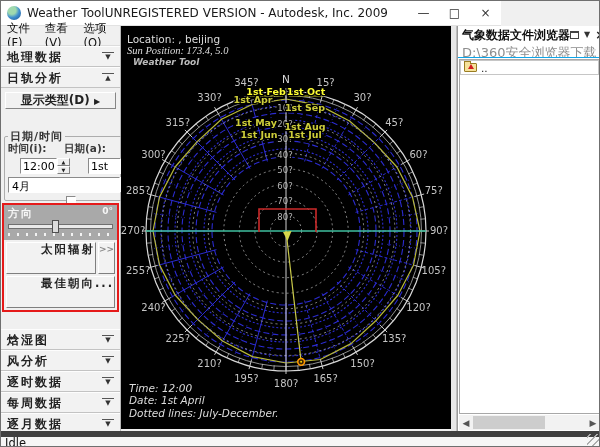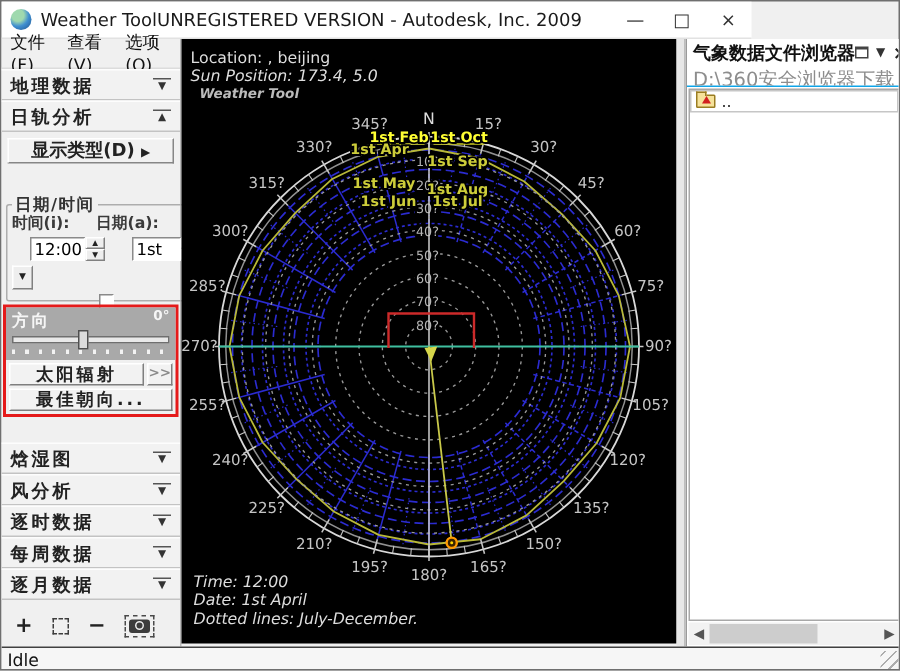--- a/index.html
+++ b/index.html
@@ -39,37 +39,37 @@
   .cbrow label{font-size:11px;font-weight:bold;color:#7d7d7d;letter-spacing:1px;}
   
   .orient{margin:2px 1px 17px;border:2px solid #e51a1a;}
   .or-dark{background:#a9a9a9;padding:1px 4px 4px;}
   .or-head{display:flex;font-size:11px;font-weight:bold;color:#f6f6f6;letter-spacing:2px;}
   .or-head .deg{margin-left:auto;font-size:9px;letter-spacing:0;}
   .track{position:relative;height:5px;background:#e9e9e9;border:1px solid #6f6f6f;margin-top:3px;}
   .thumb{position:absolute;left:42%;top:-5px;width:7px;height:13px;background:#dcdcdc;border:1px solid #4f4f4f;}
   .ticks{height:3px;margin-top:4px;background:repeating-linear-gradient(90deg,#f3f3f3 0 2px,transparent 2px 9px);}
   .btnrow{display:flex;gap:2px;margin:2px 2px 0;}
-  .b3d{background:#f2f2f2;border:1px solid;border-color:#ffffff #7f7f7f #7f7f7f #ffffff;text-align:center;font-size:11.5px;font-weight:bold;color:#222;height:15px;line-height:13px;}
+  .b3d{background:#f2f2f2;border:1px solid;border-color:#ffffff #7f7f7f #7f7f7f #ffffff;text-align:right;font-size:11.5px;font-weight:bold;color:#222;height:32px;line-height:13px;}
   .b-solar{flex:1;letter-spacing:2px;}
   .b-more{width:17px;color:#8a8a8a;font-size:9px;}
   .b-best{margin:2px 2px 2px;letter-spacing:2px;}
   .spacer{flex:1;}
   .zoomrow{height:24px;display:flex;align-items:center;gap:13px;padding-left:9px;margin-bottom:2px;}
   .zr-glyph{font-size:14px;font-weight:bold;color:#222;line-height:14px;}
   .zr-box{width:11px;height:11px;border:1px dashed #3d3d3d;}
   .camwrap{width:20px;height:15px;border:1px dashed #4a4a4a;position:relative;}
   .cam{position:absolute;left:2px;top:2px;width:14px;height:9px;background:#3c3c3c;border-radius:2px;}
   .cam::after{content:"";position:absolute;left:4px;top:1.5px;width:4px;height:4px;border:1px solid #e8e8e8;border-radius:50%;}
   
   .dgarea{position:absolute;left:120px;top:0;width:330px;height:403px;background:#000;overflow:hidden;}
   .dg-header{position:absolute;left:6px;top:5px;z-index:3;}
   .dg-title{font-size:14.5px;font-weight:bold;color:#fff;}
   .dg-loc{font-size:10.5px;color:#ddd;margin-top:2px;}
-  .dg-it{font-size:10.5px;color:#ddd;font-style:italic;}
+  .dg-it{font-size:10.5px;color:#ddd;font-style:italic;font-family:Liberation Serif, serif;}
   .dg-wm{font-size:9px;color:#bbb;font-style:italic;font-weight:bold;margin-left:6px;margin-top:1px;}
   .dg-footer{position:absolute;left:8px;bottom:10px;z-index:3;}
   .dg-footer div{font-size:10.5px;color:#ddd;font-style:italic;line-height:12.5px;}
   #stereo{position:absolute;left:0;top:0;}
   
   .splitter{position:absolute;left:450px;top:0;width:6px;height:405px;background:#e7e7e7;border-right:1px solid #bdbdbd;}
   
   .panel{position:absolute;left:456px;top:0;width:144px;height:405px;background:#fff;border-left:1px solid #9a9a9a;}
   .p-head{height:18px;display:flex;align-items:center;padding:0 3px 0 4px;font-size:12px;font-weight:bold;color:#111;white-space:nowrap;}
   .p-icons{margin-left:auto;display:flex;align-items:center;gap:5px;}
@@ -80,21 +80,21 @@
   .p-list{position:absolute;left:1px;right:1px;top:33px;bottom:17px;border:1px solid #a8a8a8;background:#fff;overflow:hidden;}
   .p-item{height:15px;display:flex;align-items:center;gap:4px;padding:1px 3px;border:1px solid #c6c6c6;font-size:10.5px;color:#222;}
   .fold{position:relative;width:13px;height:9px;background:#f6e29a;border:1px solid #9a7d22;border-radius:1px;flex:none;}
   .fold::before{content:"";position:absolute;left:-1px;top:-3px;width:5px;height:2px;background:#f6e29a;border:1px solid #9a7d22;border-bottom:none;}
   .fold .up{position:absolute;left:3px;top:0px;width:0;height:0;border-left:3px solid transparent;border-right:3px solid transparent;border-bottom:5px solid #d21f1f;}
   .p-hscroll{position:absolute;left:1px;right:1px;bottom:1px;height:15px;background:#f2f2f2;display:flex;align-items:center;}
   .hs-arrow{width:14px;text-align:center;font-size:9px;color:#555;}
   .hs-thumb{position:absolute;left:14px;top:1px;width:72px;height:13px;background:#cdcdcd;}
   .hs-right{margin-left:auto;}
   
-  .statusbar{position:absolute;left:0;top:430px;width:600px;height:17px;background:#f6f6f6;border-top:1px solid #404040;display:flex;align-items:center;padding-left:4px;font-size:11.5px;color:#111;}
+  .statusbar{position:absolute;left:0;top:430px;width:600px;height:17px;background:#f6f6f6;border-top:6px solid #404040;display:flex;align-items:center;padding-left:4px;font-size:11.5px;color:#111;}
   .grip{position:absolute;right:1px;bottom:1px;width:13px;height:13px;background:repeating-linear-gradient(135deg,transparent 0 2px,#adadad 2px 3px,transparent 3px 5px);}
 </style>
 </head>
 <body>
 
 <div id="win">
 
   <div class="titlebar">
     <div class="appicon"></div>
     <div class="title-text">Weather ToolUNREGISTERED VERSION -  Autodesk, Inc. 2009</div>
@@ -144,20 +144,21 @@
           </div>
           <div class="spin">
             <div class="val d">1st</div>
             <div class="btns">
                 <div>▲</div>
                 <div>▼</div>
               </div>
           </div>
         </div>
         <div class="ddrow">
+          <div class="dd-val">4月</div>
           <div class="dd-btn">▼</div>
         </div>
         <div class="cbrow">
           <div class="cb"></div>
           <label>夏令时(u)</label>
         </div>
       </fieldset>
 
       <div class="orient">
         <div class="or-dark">

